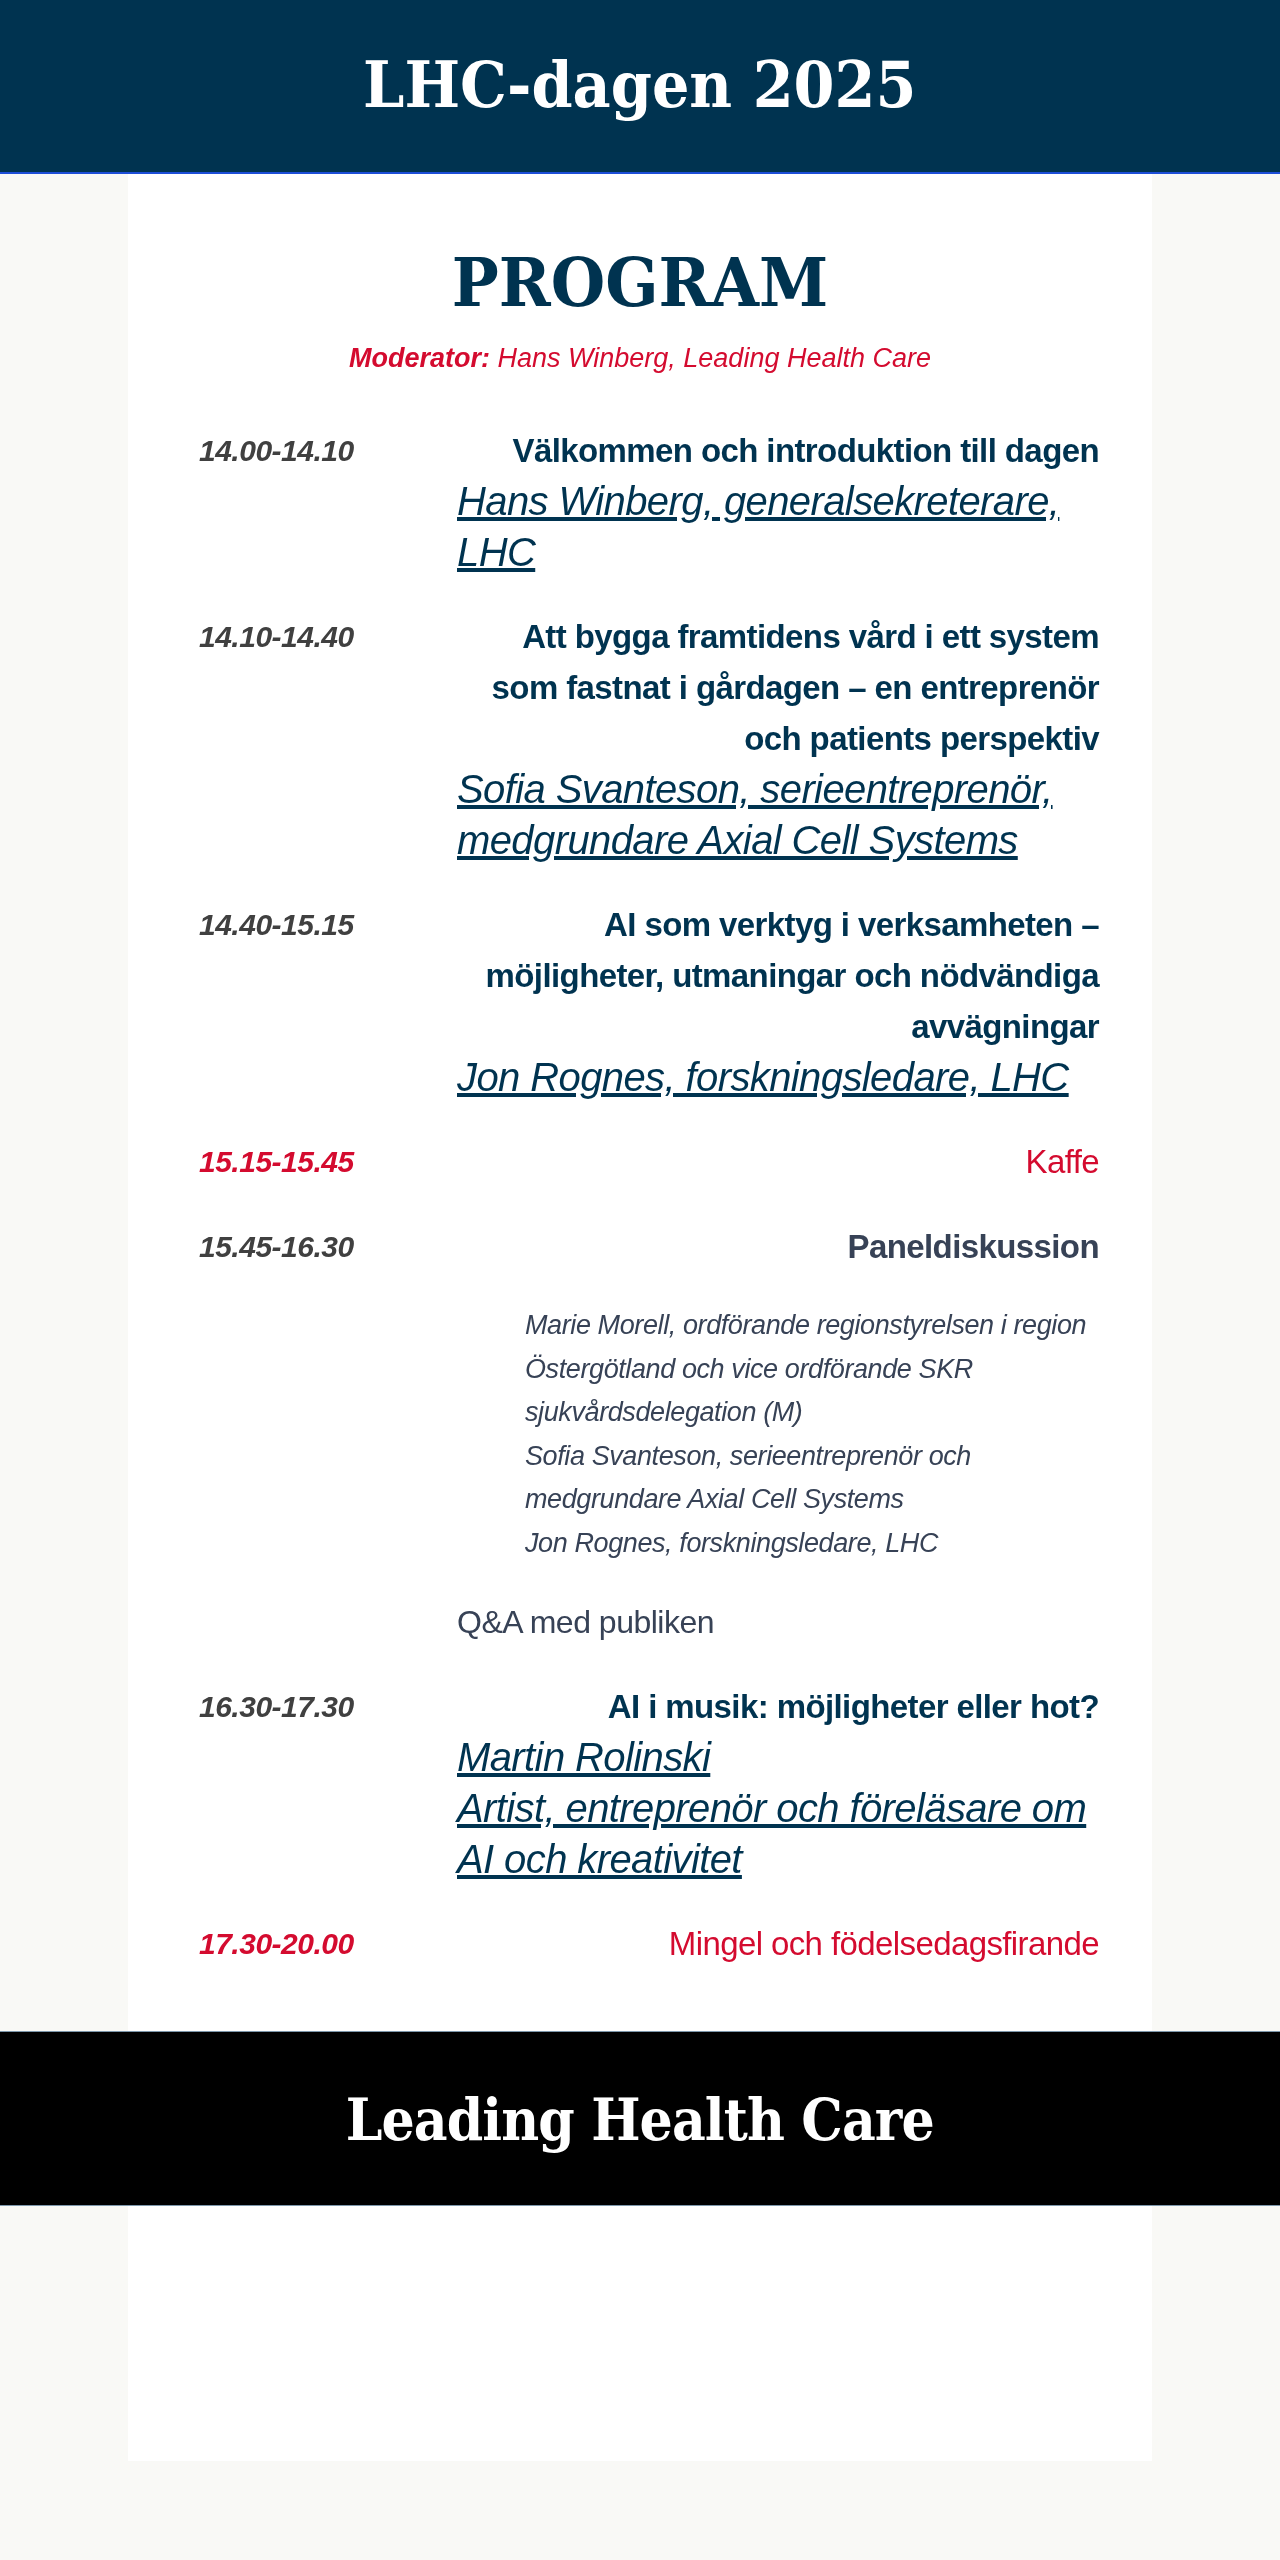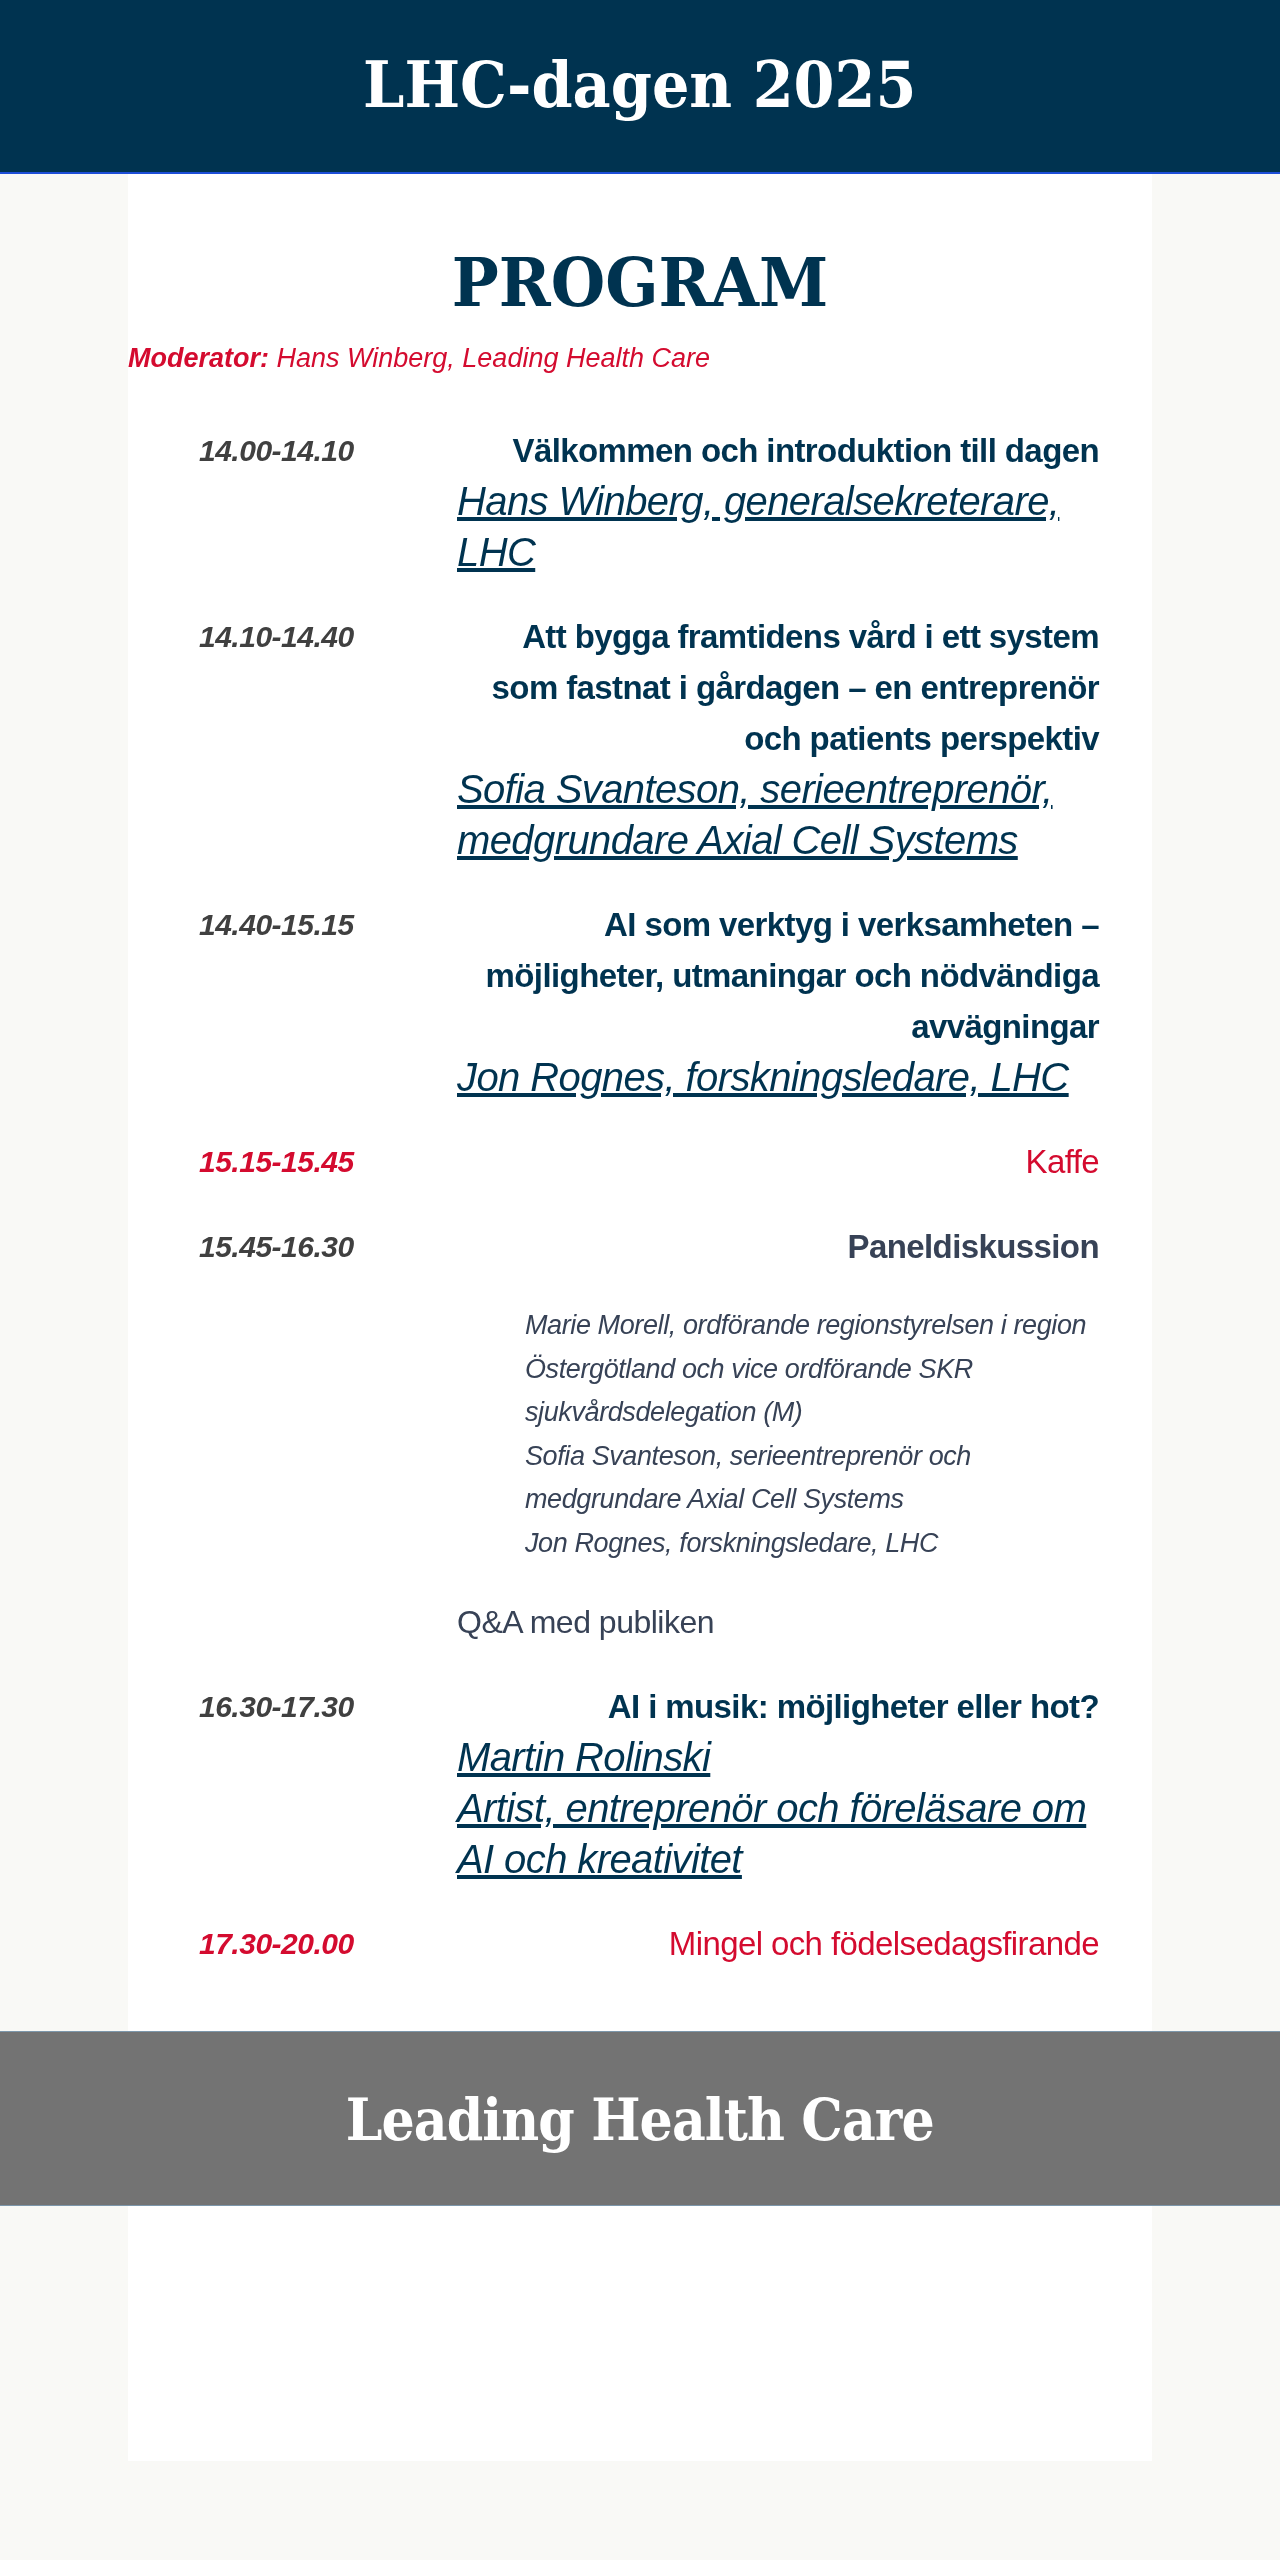--- a/index.html
+++ b/index.html
@@ -52,21 +52,21 @@
       font-size: 68px;
       color: #003350;
       transform: scaleX(0.92);
       line-height: 1;
     }
     .moderator {
       position: absolute;
       left: 128px;
       width: 1024px;
       top: 345px;
-      text-align: left;
+      text-align: center;
       font-family: "Liberation Sans", sans-serif;
       font-style: italic;
       font-size: 27px;
       color: #d40b2f;
       line-height: 1;
     }
     .moderator .mod-label { font-weight: bold; }
 
     .schedule {
       position: absolute;
@@ -137,21 +137,21 @@
       color: #374256;
       letter-spacing: -0.5px;
     }
 
     .footer-band {
       position: absolute;
       left: 0;
       top: 2031px;
       width: 1280px;
       height: 175px;
-      background: #737373;
+      background: #000000;
       border-top: 1px solid #7d97ab;
       border-bottom: 1px solid #7d97ab;
       display: flex;
       align-items: center;
       justify-content: center;
     }
     .footer-logo {
       font-family: "DejaVu Serif", serif;
       font-weight: bold;
       font-size: 58px;

